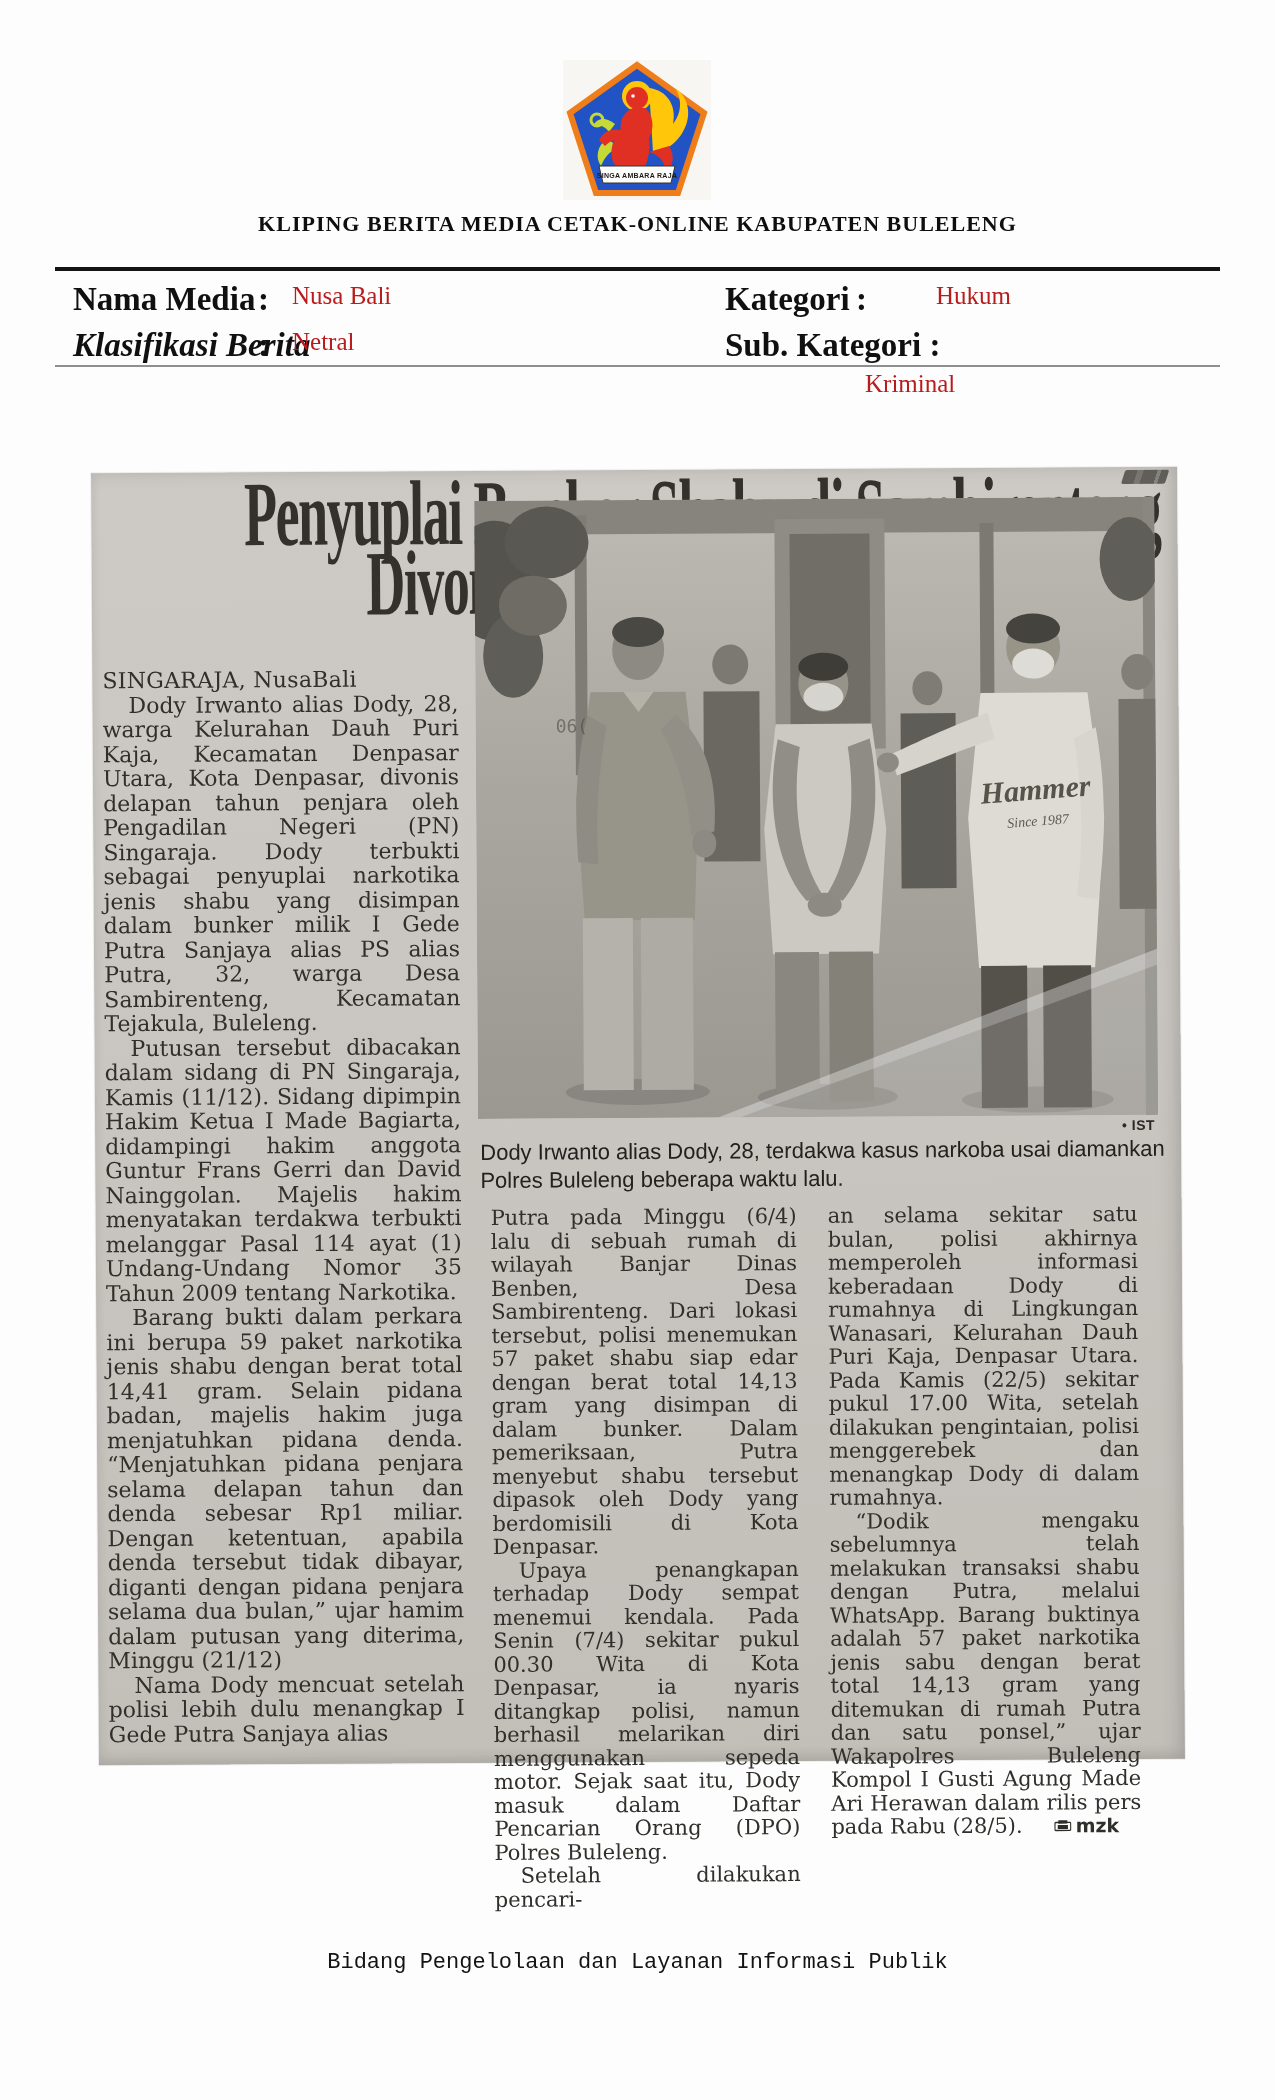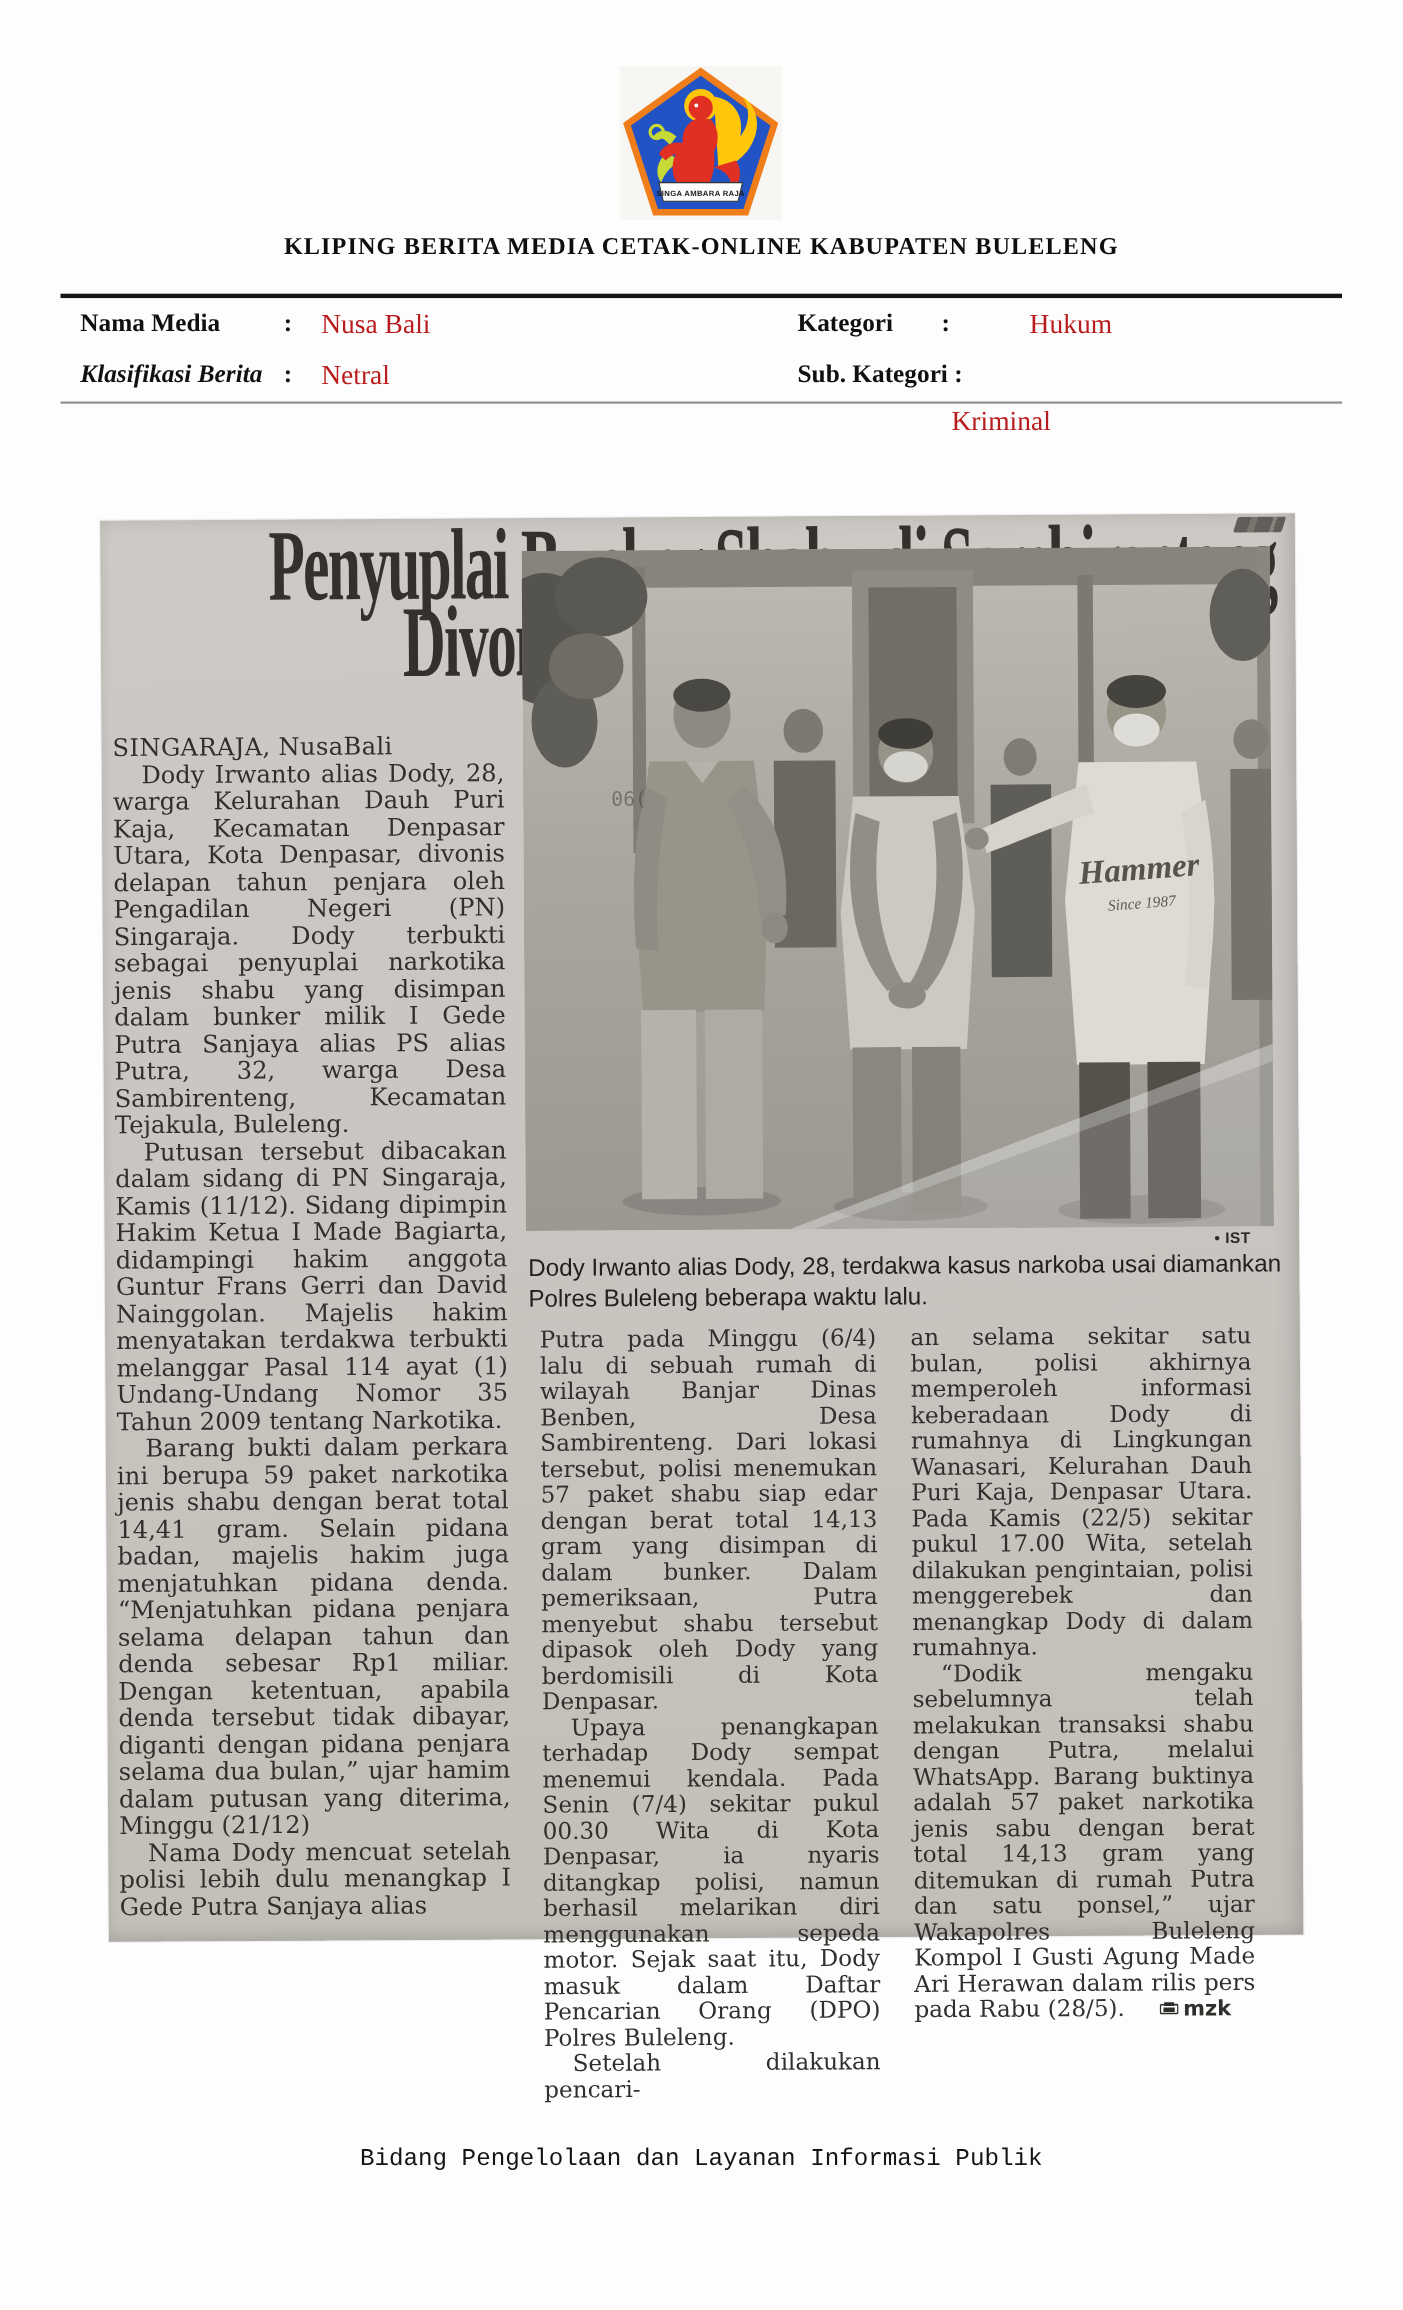--- a/index.html
+++ b/index.html
@@ -5,21 +5,21 @@
   html,body{margin:0;padding:0;background:#ffffff;}
   .page{position:relative;width:1275px;height:2100px;background:#fdfdfd;overflow:hidden;
         font-family:"Liberation Serif",serif;color:#111;}
 
   
   .emblem{position:absolute;left:563px;top:60px;width:148px;height:140px;}
   .doc-title{position:absolute;left:0;top:211px;width:100%;text-align:center;
              font-weight:bold;font-size:22px;letter-spacing:1px;color:#0e0e0e;}
   .rule-top{position:absolute;left:55px;top:267px;width:1165px;height:4px;background:#141414;}
   .rule-bottom{position:absolute;left:55px;top:365px;width:1165px;height:2px;background:#8f8f8f;}
-  .m-label{position:absolute;font-weight:bold;font-size:23px;color:#101010;white-space:nowrap;}
+  .m-label{position:absolute;font-weight:bold;font-size:33px;color:#101010;white-space:nowrap;}
   .m-value{position:absolute;font-size:25px;color:#b91c1c;white-space:nowrap;}
 
   
   .clipping{position:absolute;left:95px;top:470px;width:1086px;height:1292px;
             background:linear-gradient(178deg,#cdcac5 0%,#c9c6c1 45%,#c2bfb9 100%);
             box-shadow:inset -8px 0 18px rgba(0,0,0,.10),inset 0 -5px 12px rgba(0,0,0,.07),0 0 0 1px rgba(0,0,0,.06);
             transform:rotate(-0.35deg);}
   .corner-frag{position:absolute;right:10px;top:3px;width:44px;height:14px;opacity:.85;
             background:linear-gradient(90deg,#4e4c47 0 28%,#6a6761 28% 42%,#4e4c47 42% 74%,#7a7771 74% 82%,#4e4c47 82% 100%);
             transform:skewX(-18deg);border-radius:2px;}
@@ -34,21 +34,21 @@
   .news-col p{margin:0;}
   .news-col p.ind{text-indent:26px;}
   .col1{left:10px;top:196px;width:356px;font-size:22px;line-height:24.5px;}
   .col2{left:395px;top:736px;width:306px;font-size:21px;line-height:23.5px;}
   .col3{left:732px;top:736px;width:310px;font-size:21px;line-height:23.5px;}
   .dateline{letter-spacing:.3px;}
   .sig{font-weight:bold;font-family:"DejaVu Sans","Liberation Sans",sans-serif;font-size:19px;}
   .fax-icon{display:inline-block;vertical-align:baseline;margin:0 4px 0 6px;}
 
   .photo{position:absolute;left:383px;top:30px;width:680px;height:618px;display:block;}
-  .credit{position:absolute;right:44px;top:650px;font-family:"Liberation Sans",sans-serif;
+  .credit{position:absolute;right:26px;top:650px;font-family:"Liberation Sans",sans-serif;
           font-size:14px;font-weight:bold;color:#2c2a27;letter-spacing:.5px;}
   .caption{position:absolute;left:385px;top:668px;width:690px;
            font-family:"Liberation Sans",sans-serif;font-size:22px;line-height:28px;color:#23211e;}
 
   
   .footer1{position:absolute;left:0;top:1950px;width:100%;text-align:center;
            font-family:Liberation Mono, monospace;font-size:22px;color:#141414;}
   .footer2{position:absolute;left:0;top:1981px;width:100%;text-align:center;
            font-family:"Liberation Serif",serif;font-weight:bold;font-size:26px;color:#0e0e0e;}
 </style>

